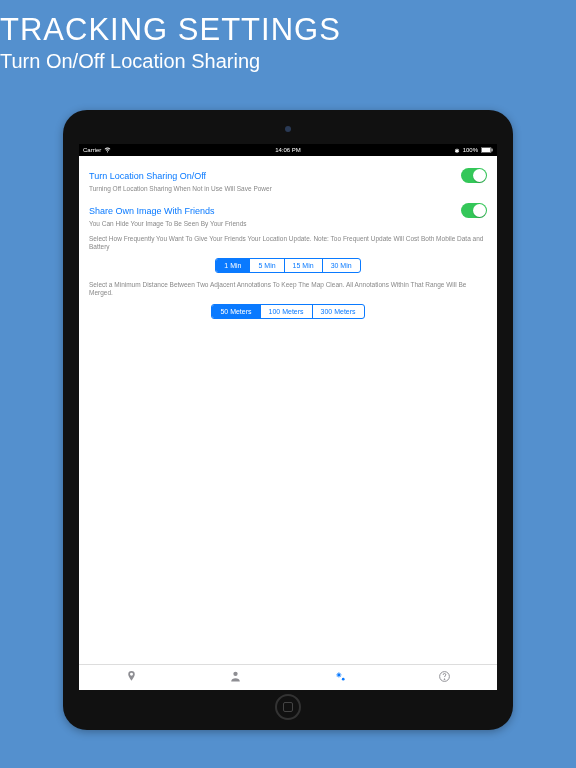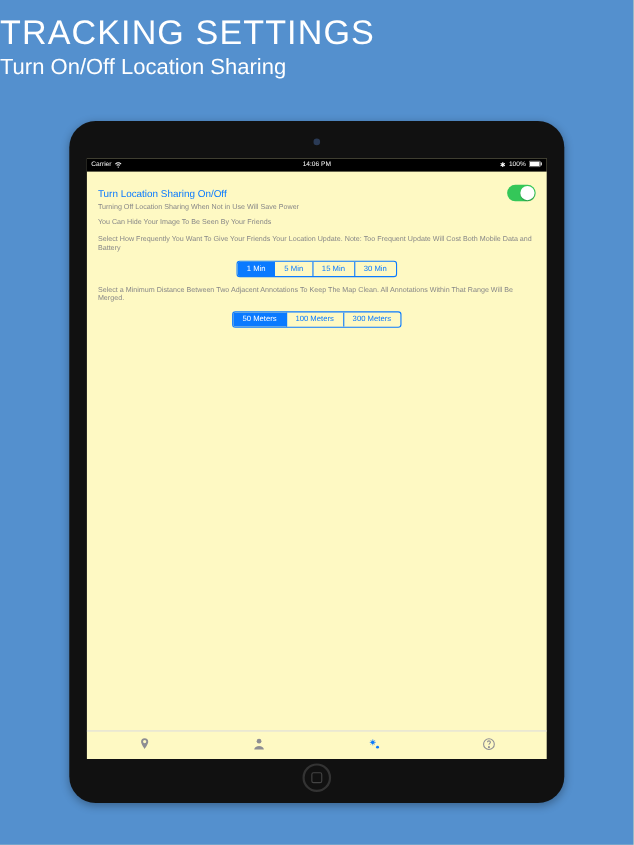--- a/index.html
+++ b/index.html
@@ -56,21 +56,21 @@
     display:flex; align-items:center; justify-content:center;
   }
   .home-btn::after{
     content:"";
     width:8px; height:8px;
     border:1px solid #444;
     border-radius:2px;
   }
   .screen {
     width: 100%; height: 100%;
-    background: #fef9c3;
+    background: #ffffff;
     position: relative;
     display: flex;
     flex-direction: column;
     font-size: 8px;
     color: #444;
   }
   .status-bar {
     height: 12px;
     background: #000;
     color: #fff;
@@ -193,20 +193,24 @@
     </div>
 
     <div class="content">
 
       <div class="row">
         <div class="row-title">Turn Location Sharing On/Off</div>
         <div class="toggle"></div>
       </div>
       <div class="row-desc">Turning Off Location Sharing When Not in Use Will Save Power</div>
 
+      <div class="row">
+        <div class="row-title">Share Own Image With Friends</div>
+        <div class="toggle"></div>
+      </div>
       <div class="row-desc">You Can Hide Your Image To Be Seen By Your Friends</div>
 
       <div class="row-desc">Select How Frequently You Want To Give Your Friends Your Location Update. Note: Too Frequent Update Will Cost Both Mobile Data and Battery</div>
       <div class="seg-wrap">
         <div class="seg">
           <div class="active">1 Min</div>
           <div>5 Min</div>
           <div>15 Min</div>
           <div>30 Min</div>
         </div>

